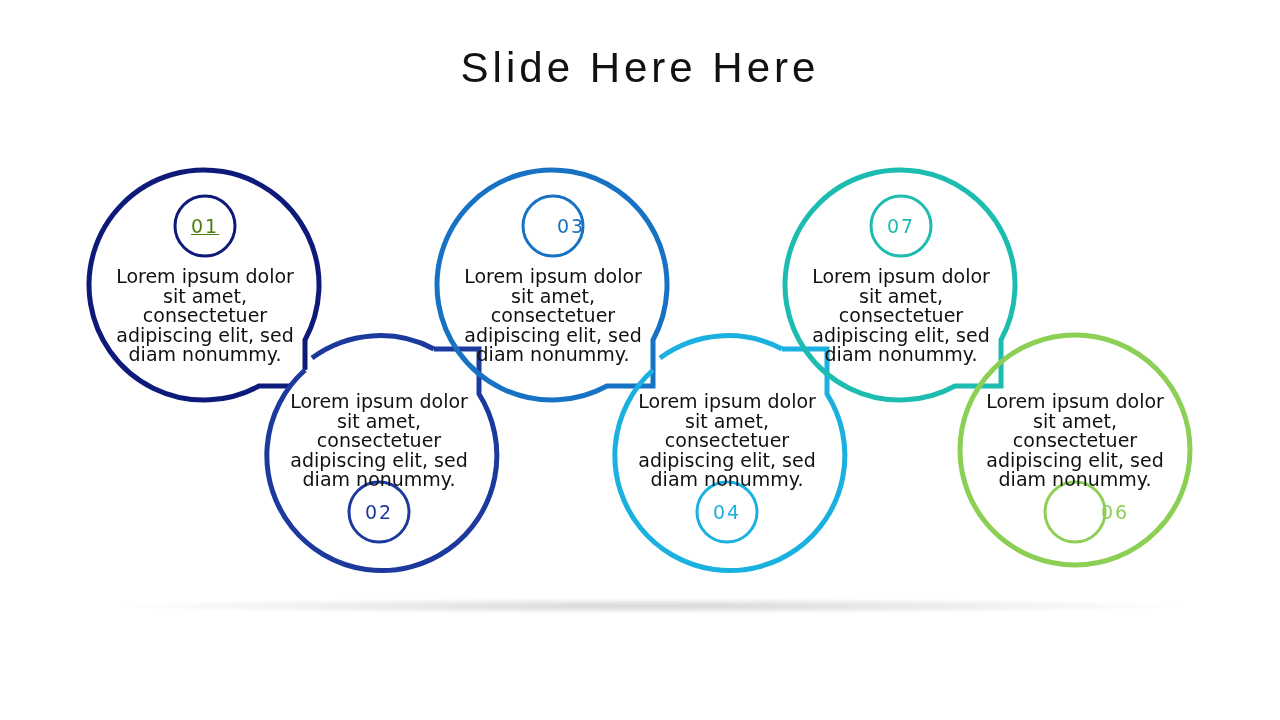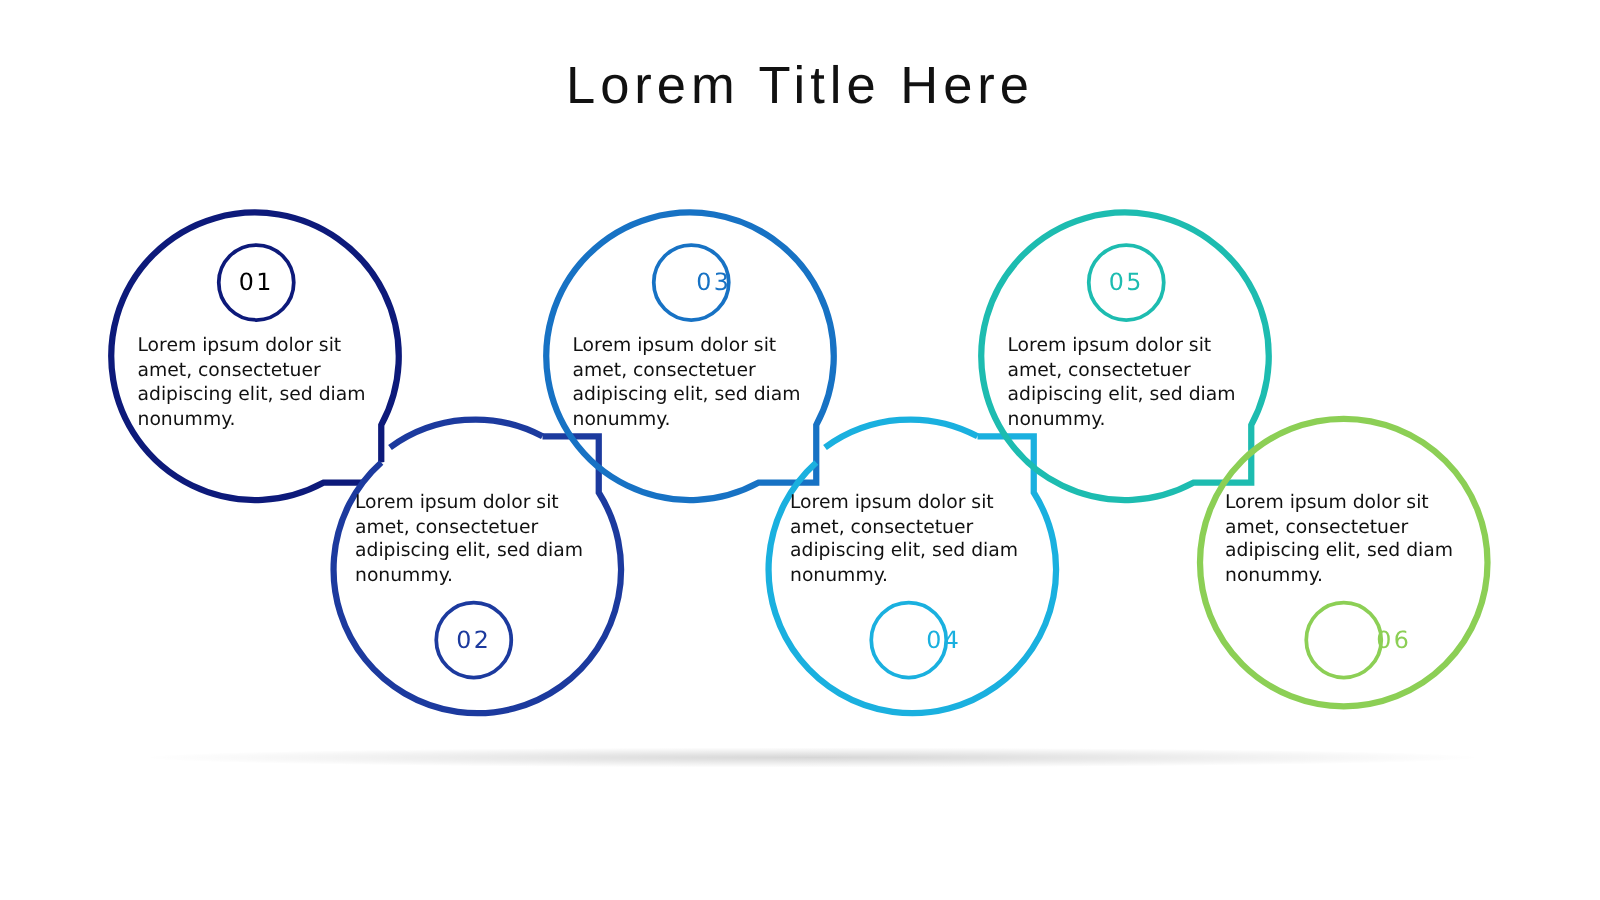--- a/index.html
+++ b/index.html
@@ -1,27 +1,27 @@
 <!DOCTYPE html>
 <html><head>
 <meta charset="utf-8">
 <style>
   html, body { margin:0; padding:0; background:#ffffff; }
   body { width:1280px; height:720px; position:relative; overflow:hidden; font-family:"DejaVu Sans", sans-serif; }
   .title { position:absolute; left:0; top:44px; width:1280px; text-align:center; font-family:"Liberation Sans", sans-serif; font-size:42px; letter-spacing:4px; color:#111; }
   svg.diagram { position:absolute; left:0; top:0; }
   .shadow { position:absolute; left:120px; top:598px; width:1060px; height:16px; border-radius:50%;
     background: radial-gradient(ellipse at center, rgba(0,0,0,0.16) 0%, rgba(0,0,0,0.06) 45%, rgba(0,0,0,0) 72%); }
-  .body-text { position:absolute; width:190px; text-align:left; font-size:15px; line-height:19.5px; color:#111; }
+  .body-text { position:absolute; width:190px; text-align:center; font-size:19px; line-height:19.5px; color:#111; }
   .num { position:absolute; width:60px; height:60px; text-align:center; line-height:60px; font-size:19px; letter-spacing:2px; }
 </style>
 </head>
 <body>
 
-<div class="title">Lorem Title Here</div>
+<div class="title">Slide Here Here</div>
 
 <svg class="diagram" width="1280" height="720" viewBox="0 0 1280 720">
 
   <path fill="#fff" stroke="#0d1a7a" stroke-width="5" d="M 305 352 L 305 386 L 259 386 A 115 115 0 1 1 305 340 Z"></path>
 
   <path fill="#fff" stroke="#1c3a9e" stroke-width="5" d="M 434 349 L 479 349 L 479 394 A 115 115 0 1 1 305 370"></path>
   <path fill="none" stroke="#1c3a9e" stroke-width="5" d="M 312 358 A 115 115 0 0 1 434 349"></path>
 
   <path fill="none" stroke="#1772c4" stroke-width="5" d="M 653 352 L 653 386 L 607 386 A 115 115 0 1 1 653 340 Z"></path>
 
@@ -35,25 +35,25 @@
   <circle cx="205" cy="226" r="30" fill="none" stroke="#0d1a7a" stroke-width="3"></circle>
   <circle cx="379" cy="512" r="30" fill="none" stroke="#1c3a9e" stroke-width="3"></circle>
   <circle cx="553" cy="226" r="30" fill="none" stroke="#1772c4" stroke-width="3"></circle>
   <circle cx="727" cy="512" r="30" fill="none" stroke="#1ab0df" stroke-width="3"></circle>
   <circle cx="901" cy="226" r="30" fill="none" stroke="#1dbcb0" stroke-width="3"></circle>
   <circle cx="1075" cy="512" r="30" fill="none" stroke="#8ccf55" stroke-width="3"></circle>
 </svg>
 
 <div class="shadow"></div>
 
-<div class="num" style="left:175px;top:196px;color:#000000;">01</div>
+<div class="num" style="left:175px;top:196px;color:#4d7c0f;text-decoration:underline;">01</div>
 <div class="num" style="left:349px;top:482px;color:#1c3a9e;border-radius:13px;">02</div>
 <div class="num" style="left:523px;top:196px;color:#1772c4;padding-left:18px;">03</div>
-<div class="num" style="left:697px;top:482px;color:#1ab0df;margin-left:28px;">04</div>
-<div class="num" style="left:871px;top:196px;color:#1dbcb0;">05</div>
+<div class="num" style="left:697px;top:482px;color:#1ab0df;">04</div>
+<div class="num" style="left:871px;top:196px;color:#1dbcb0;">07</div>
 <div class="num" style="left:1045px;top:482px;color:#8ccf55;padding-left:40px;">06</div>
 
 <div class="body-text" style="left:110px;top:267px;">Lorem ipsum dolor sit amet, consectetuer adipiscing elit, sed diam nonummy.</div>
 <div class="body-text" style="left:284px;top:392px;">Lorem ipsum dolor sit amet, consectetuer adipiscing elit, sed diam nonummy.</div>
 <div class="body-text" style="left:458px;top:267px;">Lorem ipsum dolor sit amet, consectetuer adipiscing elit, sed diam nonummy.</div>
 <div class="body-text" style="left:632px;top:392px;">Lorem ipsum dolor sit amet, consectetuer adipiscing elit, sed diam nonummy.</div>
 <div class="body-text" style="left:806px;top:267px;">Lorem ipsum dolor sit amet, consectetuer adipiscing elit, sed diam nonummy.</div>
 <div class="body-text" style="left:980px;top:392px;">Lorem ipsum dolor sit amet, consectetuer adipiscing elit, sed diam nonummy.</div>
 
 </body></html>

